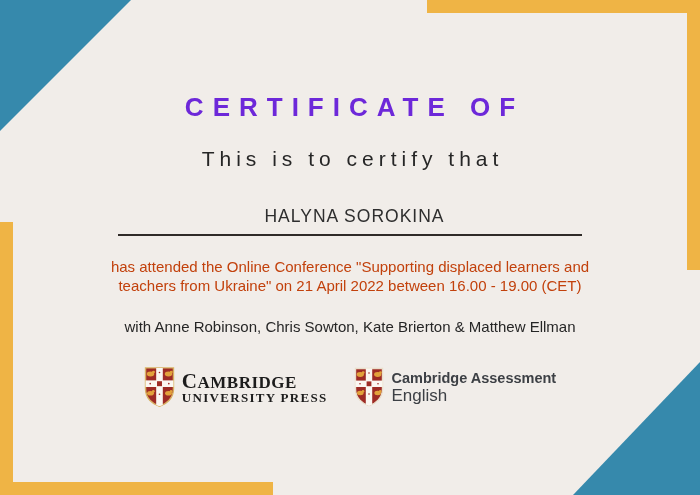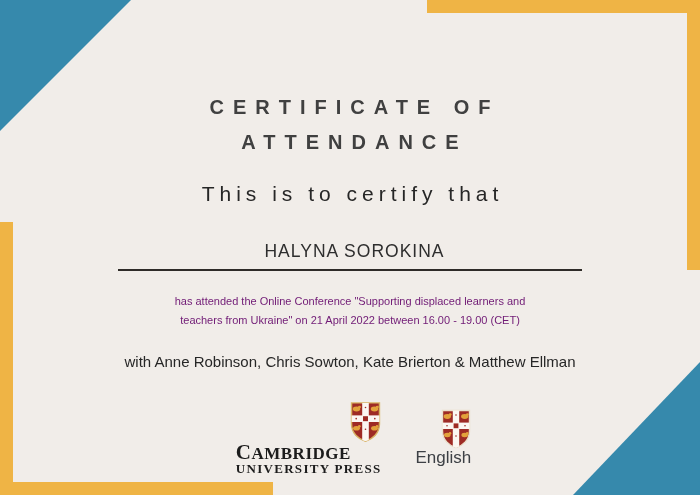--- a/index.html
+++ b/index.html
@@ -27,21 +27,21 @@
   .bar-bottom { left: 0; bottom: 0; width: 273px; height: 13px; }
 
   
   .content {
     position: absolute; inset: 0;
     display: flex; flex-direction: column; align-items: center;
     padding-top: 90px; box-sizing: border-box;
     text-align: center;
   }
   .title-line {
-    font-size: 20px; font-weight: bold; color: #404040;
+    font-size: 26px; font-weight: bold; color: #6d28d9;
     letter-spacing: 9px; padding-left: 9px;
     line-height: 35px; white-space: nowrap;
   }
   .subtitle {
     margin-top: 24px;
     font-size: 21px; color: #262626;
     letter-spacing: 5px; padding-left: 5px;
     line-height: 20px; white-space: nowrap;
   }
   .recipient {
@@ -50,33 +50,33 @@
     letter-spacing: 1px; padding-left: 1px;
     line-height: 22px; white-space: nowrap; margin-left: 8px;
   }
   .divider {
     margin-top: 7px;
     width: 464px; height: 0;
     border-top: 2px solid #2F2B28;
   }
   .body-text { margin-top: 21px; }
   .body-line {
-    font-size: 11px; color: #701a75; line-height: 19px; white-space: nowrap;
+    font-size: 15px; color: #c2410c; line-height: 19px; white-space: nowrap;
   }
   .speakers {
     margin-top: 22px;
     font-size: 15px; color: #262626; line-height: 19px; white-space: nowrap;
   }
 
   
   .logos {
     margin-top: 30px;
     display: flex; align-items: center; gap: 26px;
   }
-  .logo { display: flex; align-items: flex-end; text-align: left; flex-direction: column; }
+  .logo { display: flex; align-items: center; text-align: left; }
   .logo svg { flex: 0 0 auto; display: block; }
 
   .cup-text { margin-left: 7px; }
   .cup-name {
     font-family: "Liberation Serif", serif;
     font-size: 17px; font-weight: bold; color: #1C1C1C;
     letter-spacing: 0.5px; line-height: 19px; white-space: nowrap;
   }
   .cup-name::first-letter { font-size: 21px; }
   .cup-sub {
@@ -103,21 +103,20 @@
   <div class="tri tri-tl"></div>
   <div class="tri tri-br"></div>
   <div class="bar bar-top"></div>
   <div class="bar bar-right"></div>
   <div class="bar bar-left"></div>
   <div class="bar bar-bottom"></div>
 
   <div class="content">
 
     <div class="title-line">CERTIFICATE OF</div>
-    <div class="title-line">ATTENDANCE</div>
 
     <div class="subtitle">This is to certify that</div>
 
     <div class="recipient">HALYNA SOROKINA</div>
 
     <div class="divider"></div>
 
     <div class="body-text">
       <div class="body-line">has attended the Online Conference "Supporting displaced learners and</div>
       <div class="body-line">teachers from Ukraine" on 21 April 2022 between 16.00 - 19.00 (CET)</div>
@@ -179,19 +178,20 @@
             <circle cx="9.2" cy="5.6" r="1.4" fill="#E2A23B"></circle>
             <ellipse cx="23.7" cy="7.5" rx="3.6" ry="2.4" fill="#E2A23B"></ellipse>
             <circle cx="26.4" cy="5.6" r="1.4" fill="#E2A23B"></circle>
             <ellipse cx="6.3" cy="26" rx="3.3" ry="2.2" fill="#E2A23B"></ellipse>
             <circle cx="9" cy="24.2" r="1.3" fill="#E2A23B"></circle>
             <ellipse cx="23.7" cy="26" rx="3.3" ry="2.2" fill="#E2A23B"></ellipse>
             <circle cx="26.2" cy="24.2" r="1.3" fill="#E2A23B"></circle>
           </g>
         </svg>
         <div class="cae-text">
+          <div class="cae-name">Cambridge Assessment</div>
           <div class="cae-sub">English</div>
         </div>
       </div>
 
     </div>
   </div>
 </div>
 
 </body></html>

